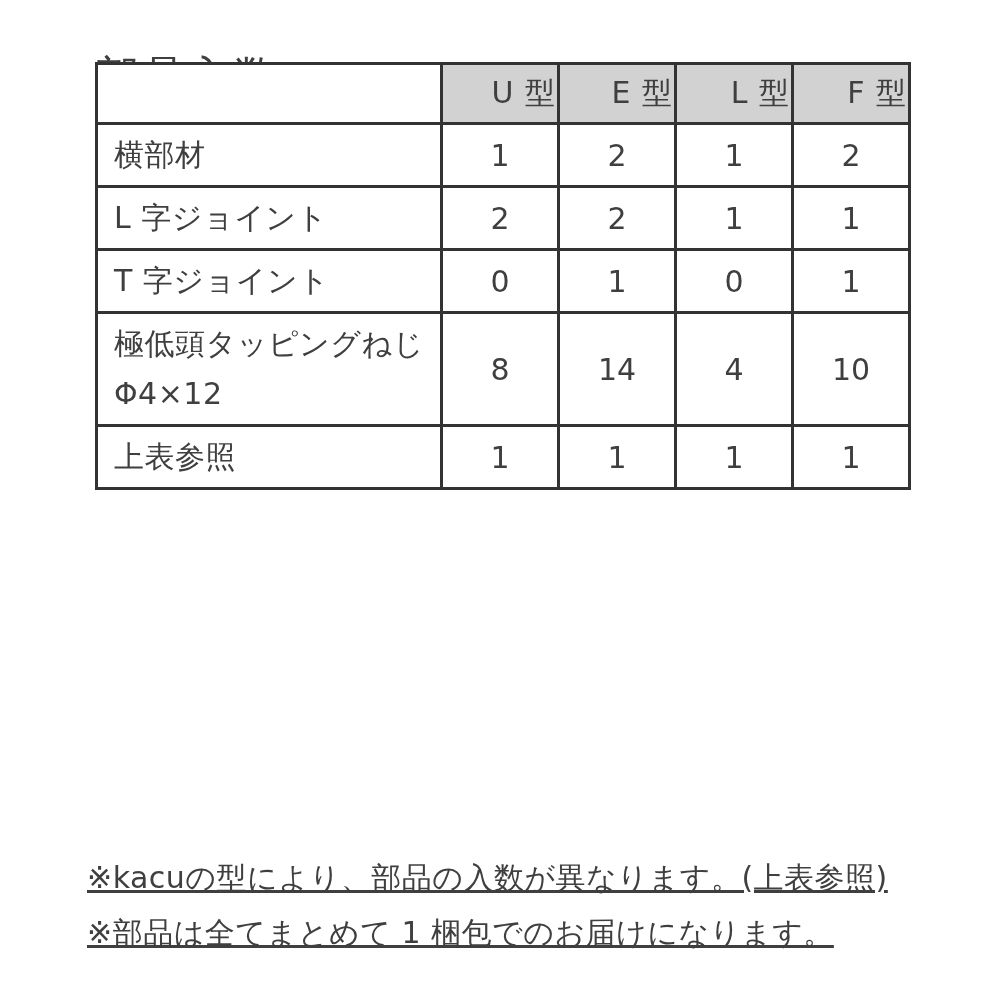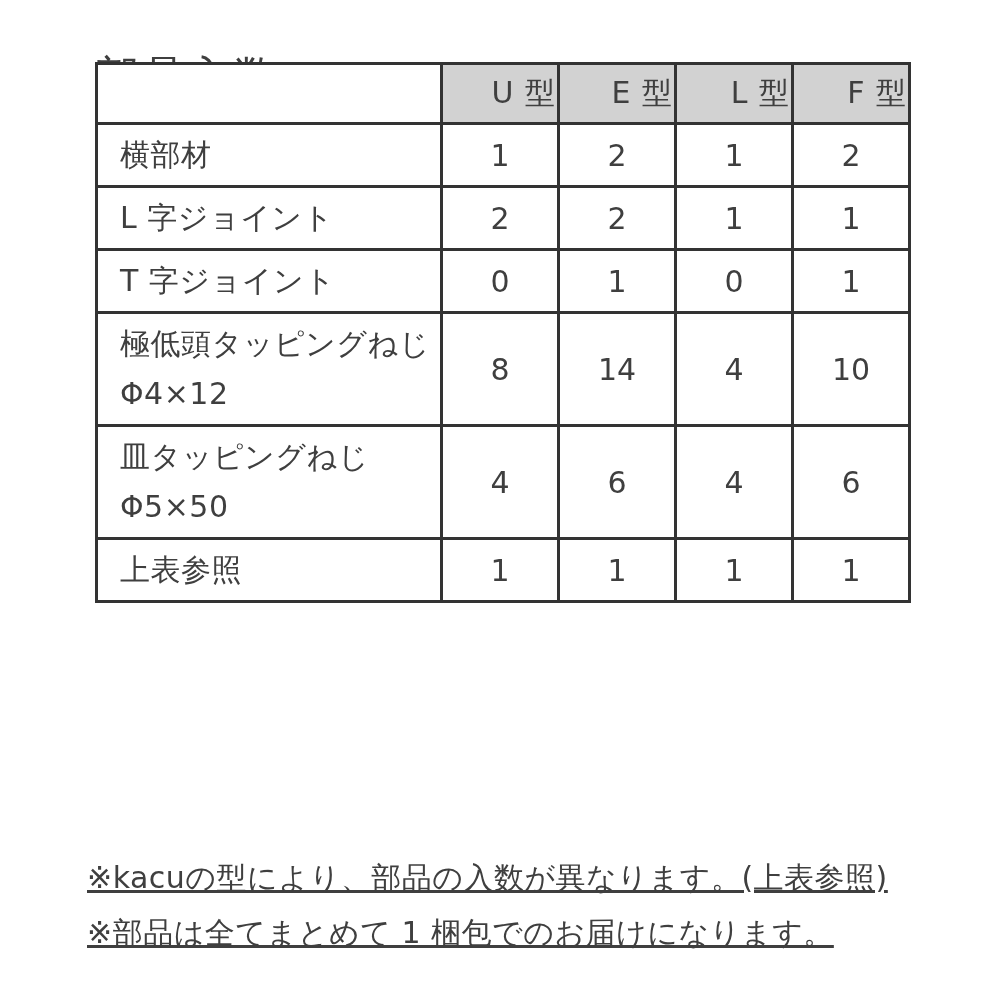--- a/index.html
+++ b/index.html
@@ -53,21 +53,21 @@
     font-size: 30px;
     vertical-align: middle;
     color: #3f3f3f;
   }
   td.corner {
     border: none;
     background: #ffffff;
   }
   td.label-cell {
     text-align: left;
-    padding-left: 22px;
+    padding-left: 16px;
     letter-spacing: 0.5px;
   }
   td.label-cell div {
     line-height: 50px;
   }
   td.value-cell {
     text-align: center;
   }
   tr.row-normal td { height: 58px; }
   tr.row-tall td { height: 108px; }
@@ -141,30 +141,20 @@
         <tr class="row-tall">
           <td class="label-cell">
             <div>極低頭タッピングねじ</div>
             <div>Φ4×12</div>
           </td>
           <td class="value-cell">8</td>
           <td class="value-cell">14</td>
           <td class="value-cell">4</td>
           <td class="value-cell">10</td>
         </tr>
-        <tr class="row-tall">
-          <td class="label-cell">
-            <div>皿タッピングねじ</div>
-            <div>Φ5×50</div>
-          </td>
-          <td class="value-cell">4</td>
-          <td class="value-cell">6</td>
-          <td class="value-cell">4</td>
-          <td class="value-cell">6</td>
-        </tr>
         <tr class="row-normal">
           <td class="label-cell">
             <div>上表参照</div>
           </td>
           <td class="value-cell">1</td>
           <td class="value-cell">1</td>
           <td class="value-cell">1</td>
           <td class="value-cell">1</td>
         </tr>
       </tbody>

